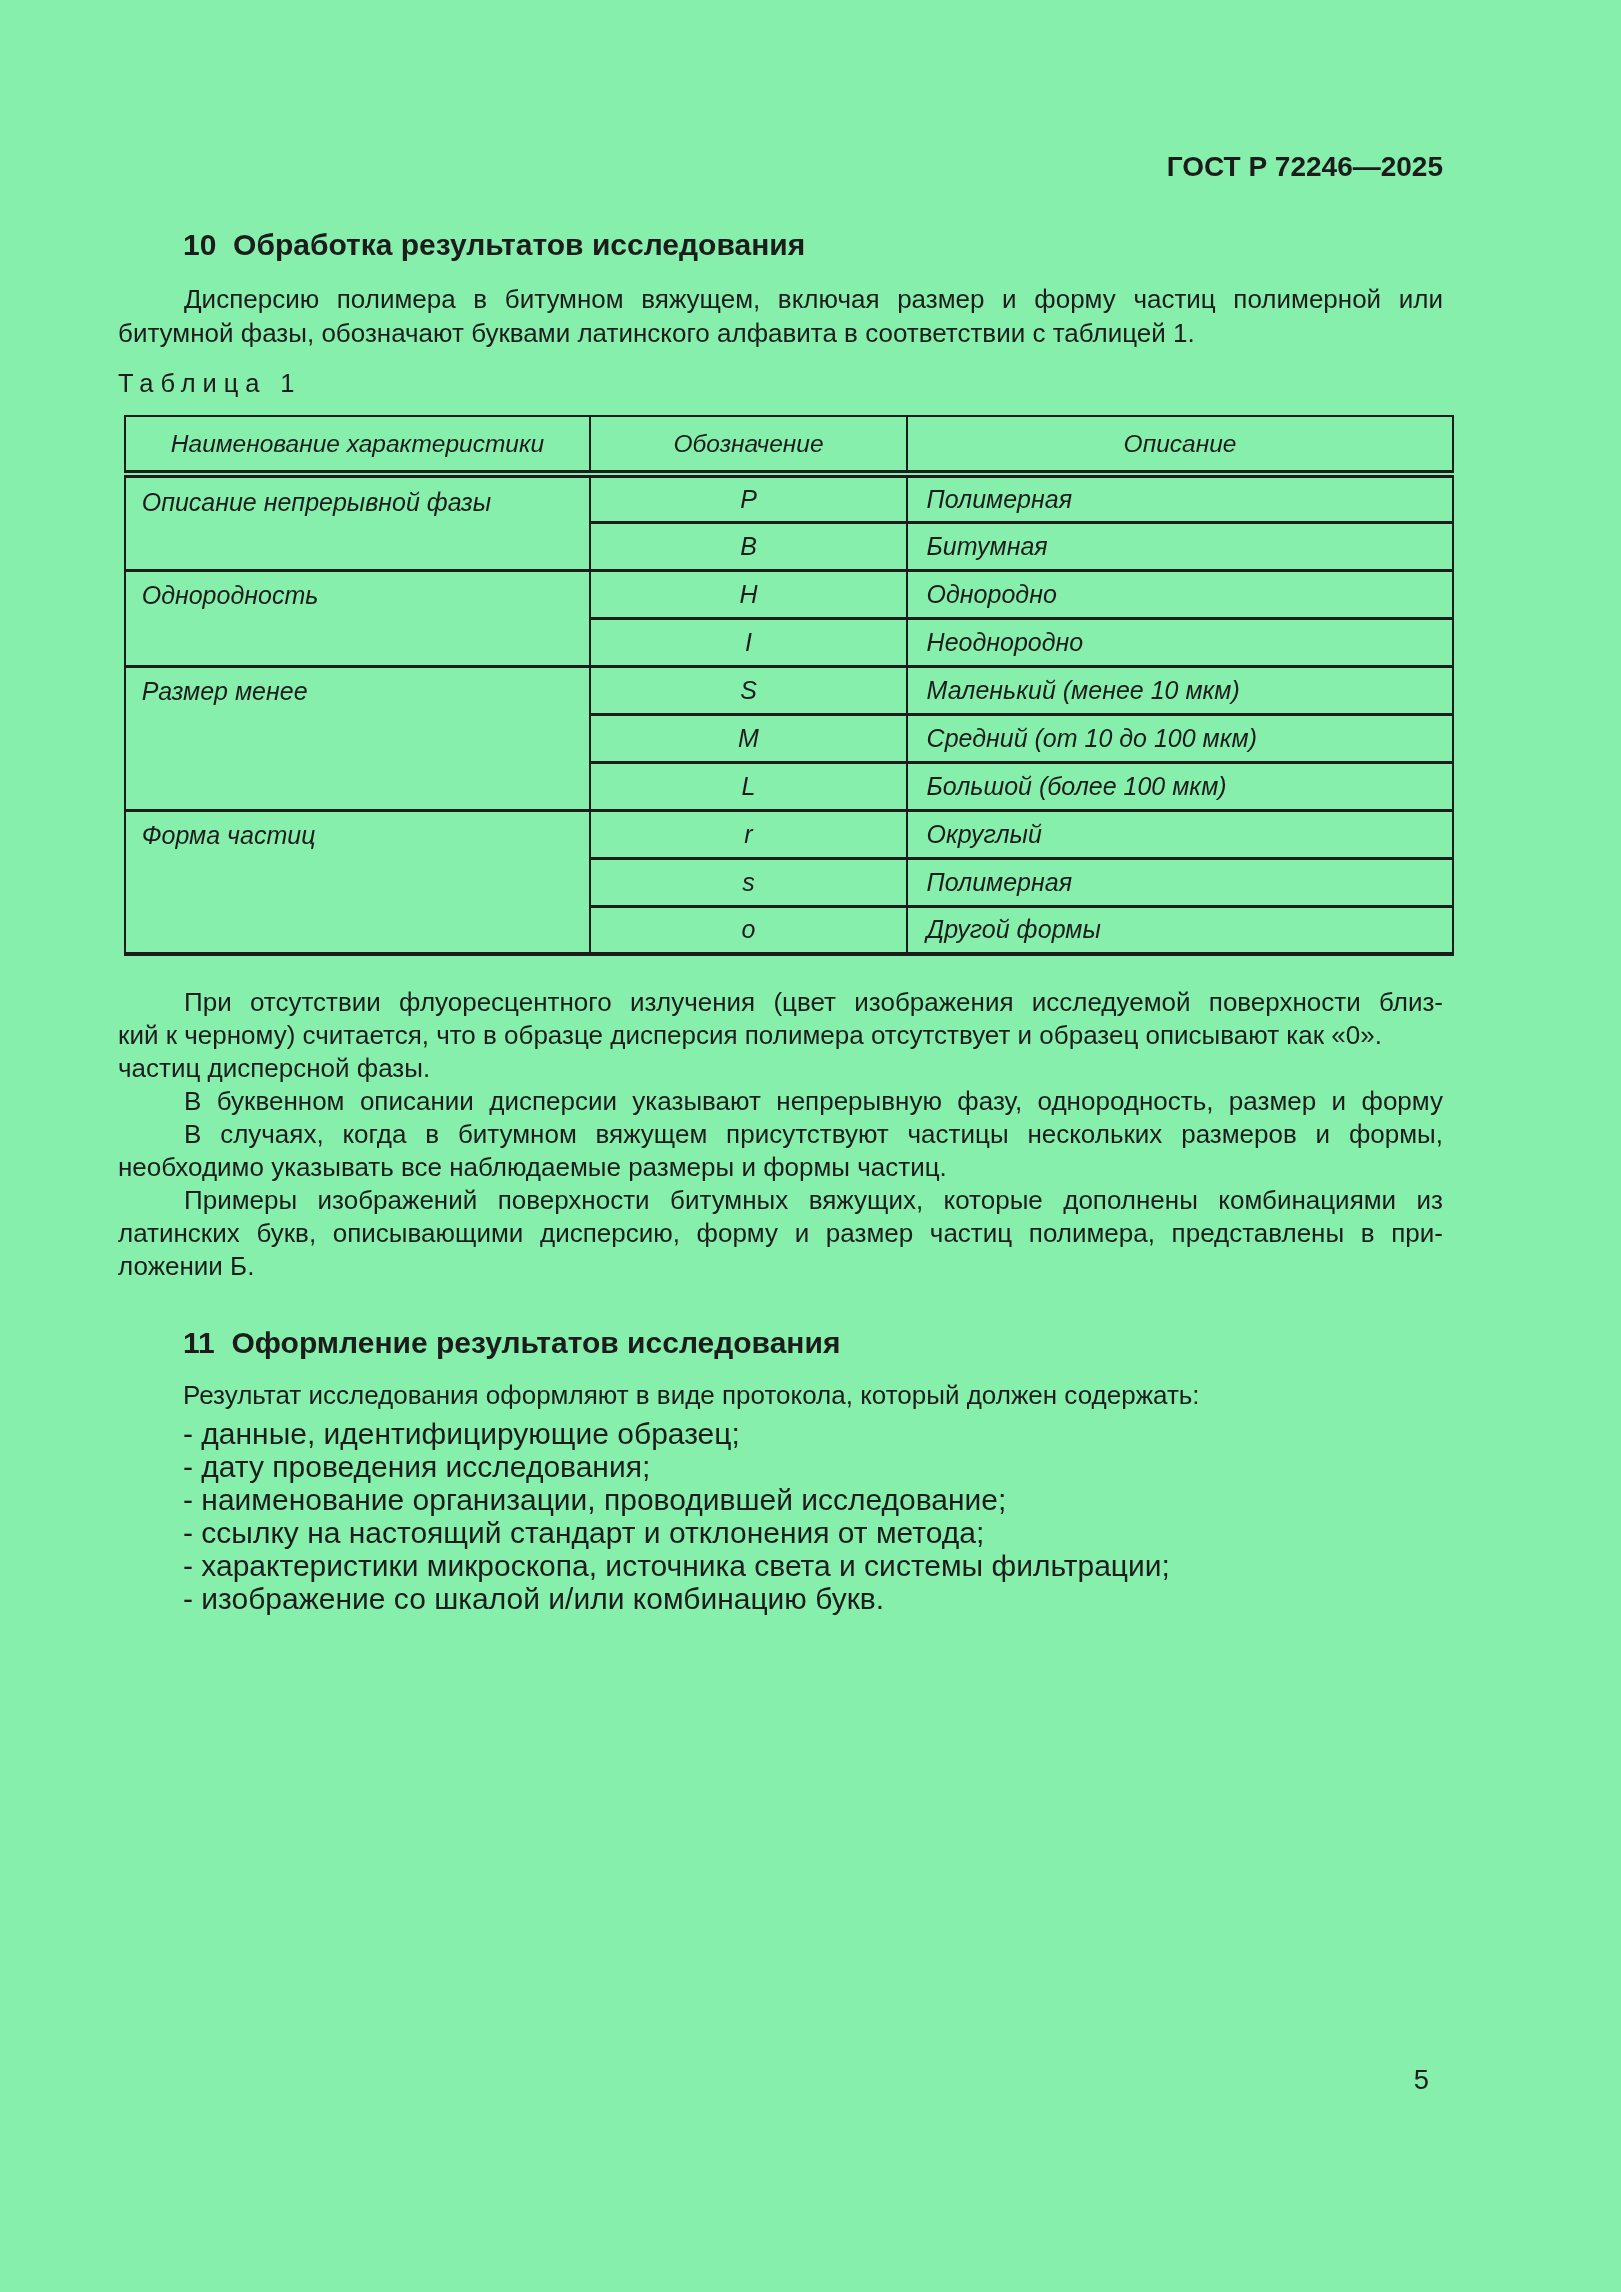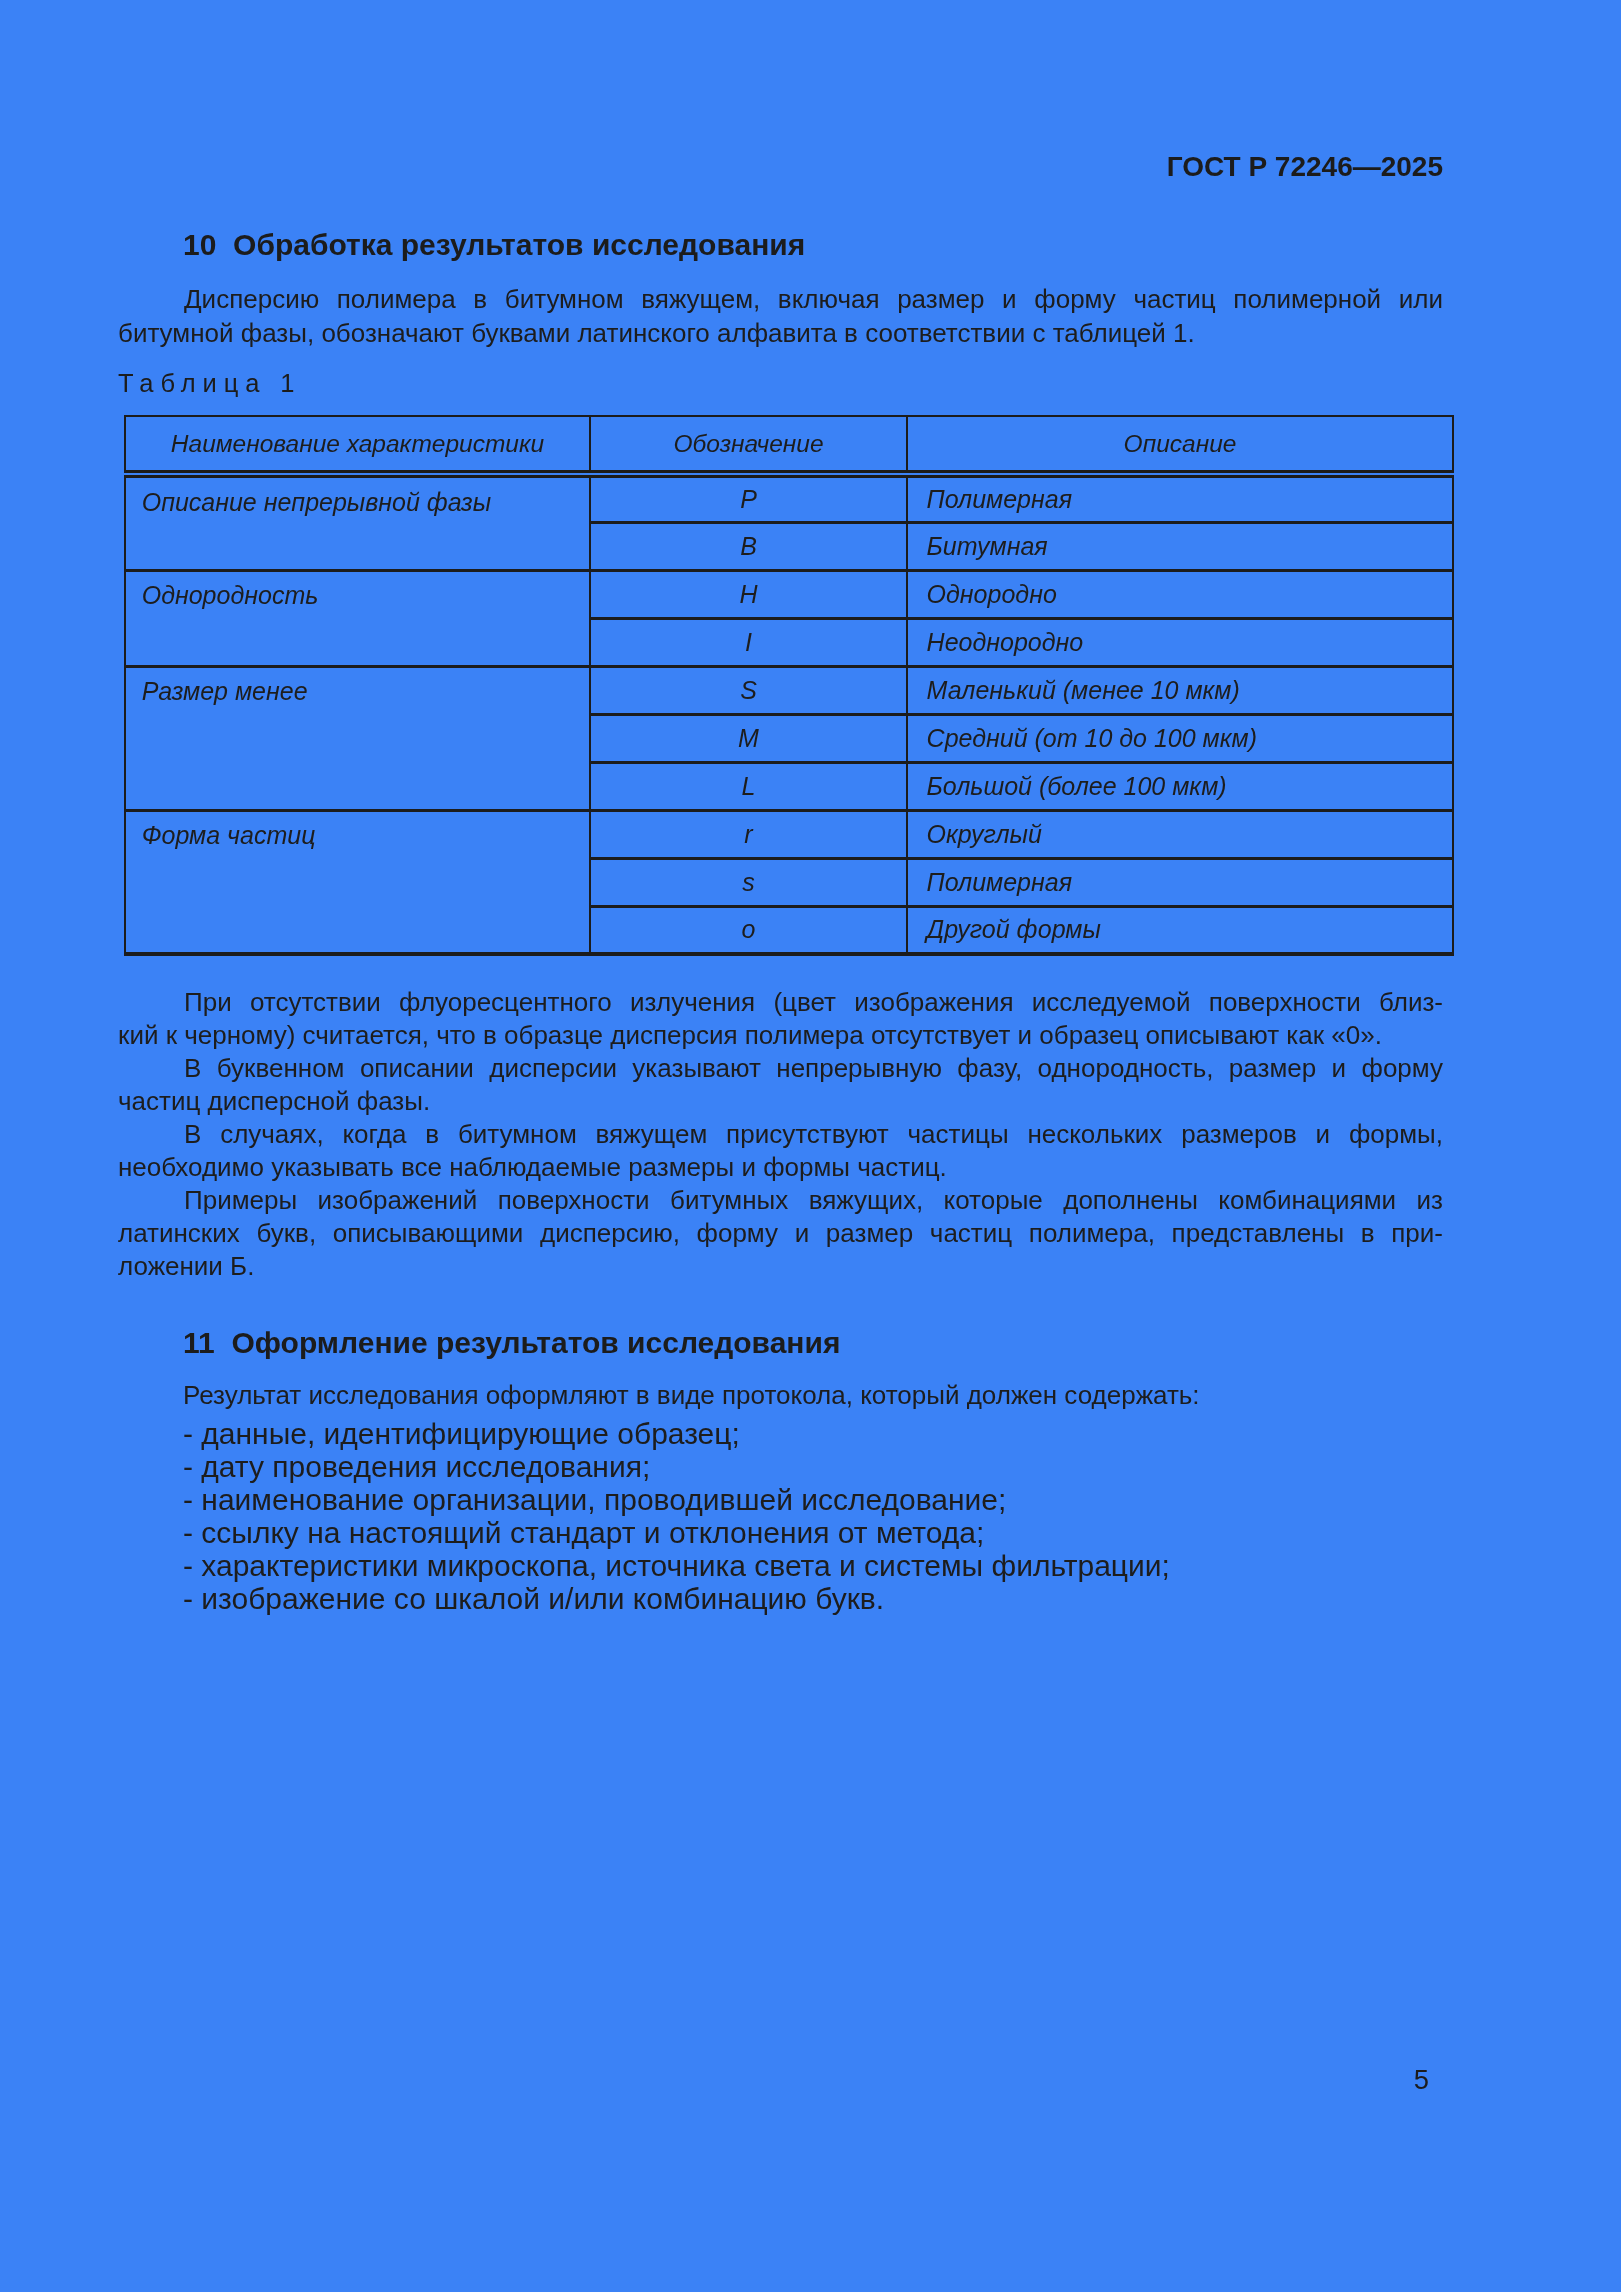--- a/index.html
+++ b/index.html
@@ -4,21 +4,21 @@
 <style>
   html, body {
     margin: 0;
     padding: 0;
     background: #ffffff;
   }
   .page {
     position: relative;
     width: 1621px;
     height: 2293px;
-    background: #3b82f6;
+    background: #86efac;
     color: #1c1c1c;
     font-family: "Liberation Sans", sans-serif;
     overflow: hidden;
   }
 
   
   .doc-code {
     position: absolute;
     top: 149px;
     right: 178px;
@@ -226,22 +226,22 @@
       <tr>
         <td class="c2">o</td>
         <td class="c3">Другой формы</td>
       </tr>
     </tbody>
   </table>
 
   <div class="textblock lh34" id="after-table-block">
     <div class="ln first jf">При отсутствии флуоресцентного излучения (цвет изображения исследуемой поверхности близ-</div>
     <div class="ln">кий к черному) считается, что в образце дисперсия полимера отсутствует и образец описывают как «0».</div>
+    <div class="ln">частиц дисперсной фазы.</div>
     <div class="ln first jf">В буквенном описании дисперсии указывают непрерывную фазу, однородность, размер и форму</div>
-    <div class="ln">частиц дисперсной фазы.</div>
     <div class="ln first jf">В случаях, когда в битумном вяжущем присутствуют частицы нескольких размеров и формы,</div>
     <div class="ln">необходимо указывать все наблюдаемые размеры и формы частиц.</div>
     <div class="ln first jf">Примеры изображений поверхности битумных вяжущих, которые дополнены комбинациями из</div>
     <div class="ln jf">латинских букв, описывающими дисперсию, форму и размер частиц полимера, представлены в при-</div>
     <div class="ln">ложении Б.</div>
   </div>
 
   <div class="sec-heading" id="heading-11">
     <span class="sec-num">11</span><span>Оформление результатов исследования</span>
   </div>

